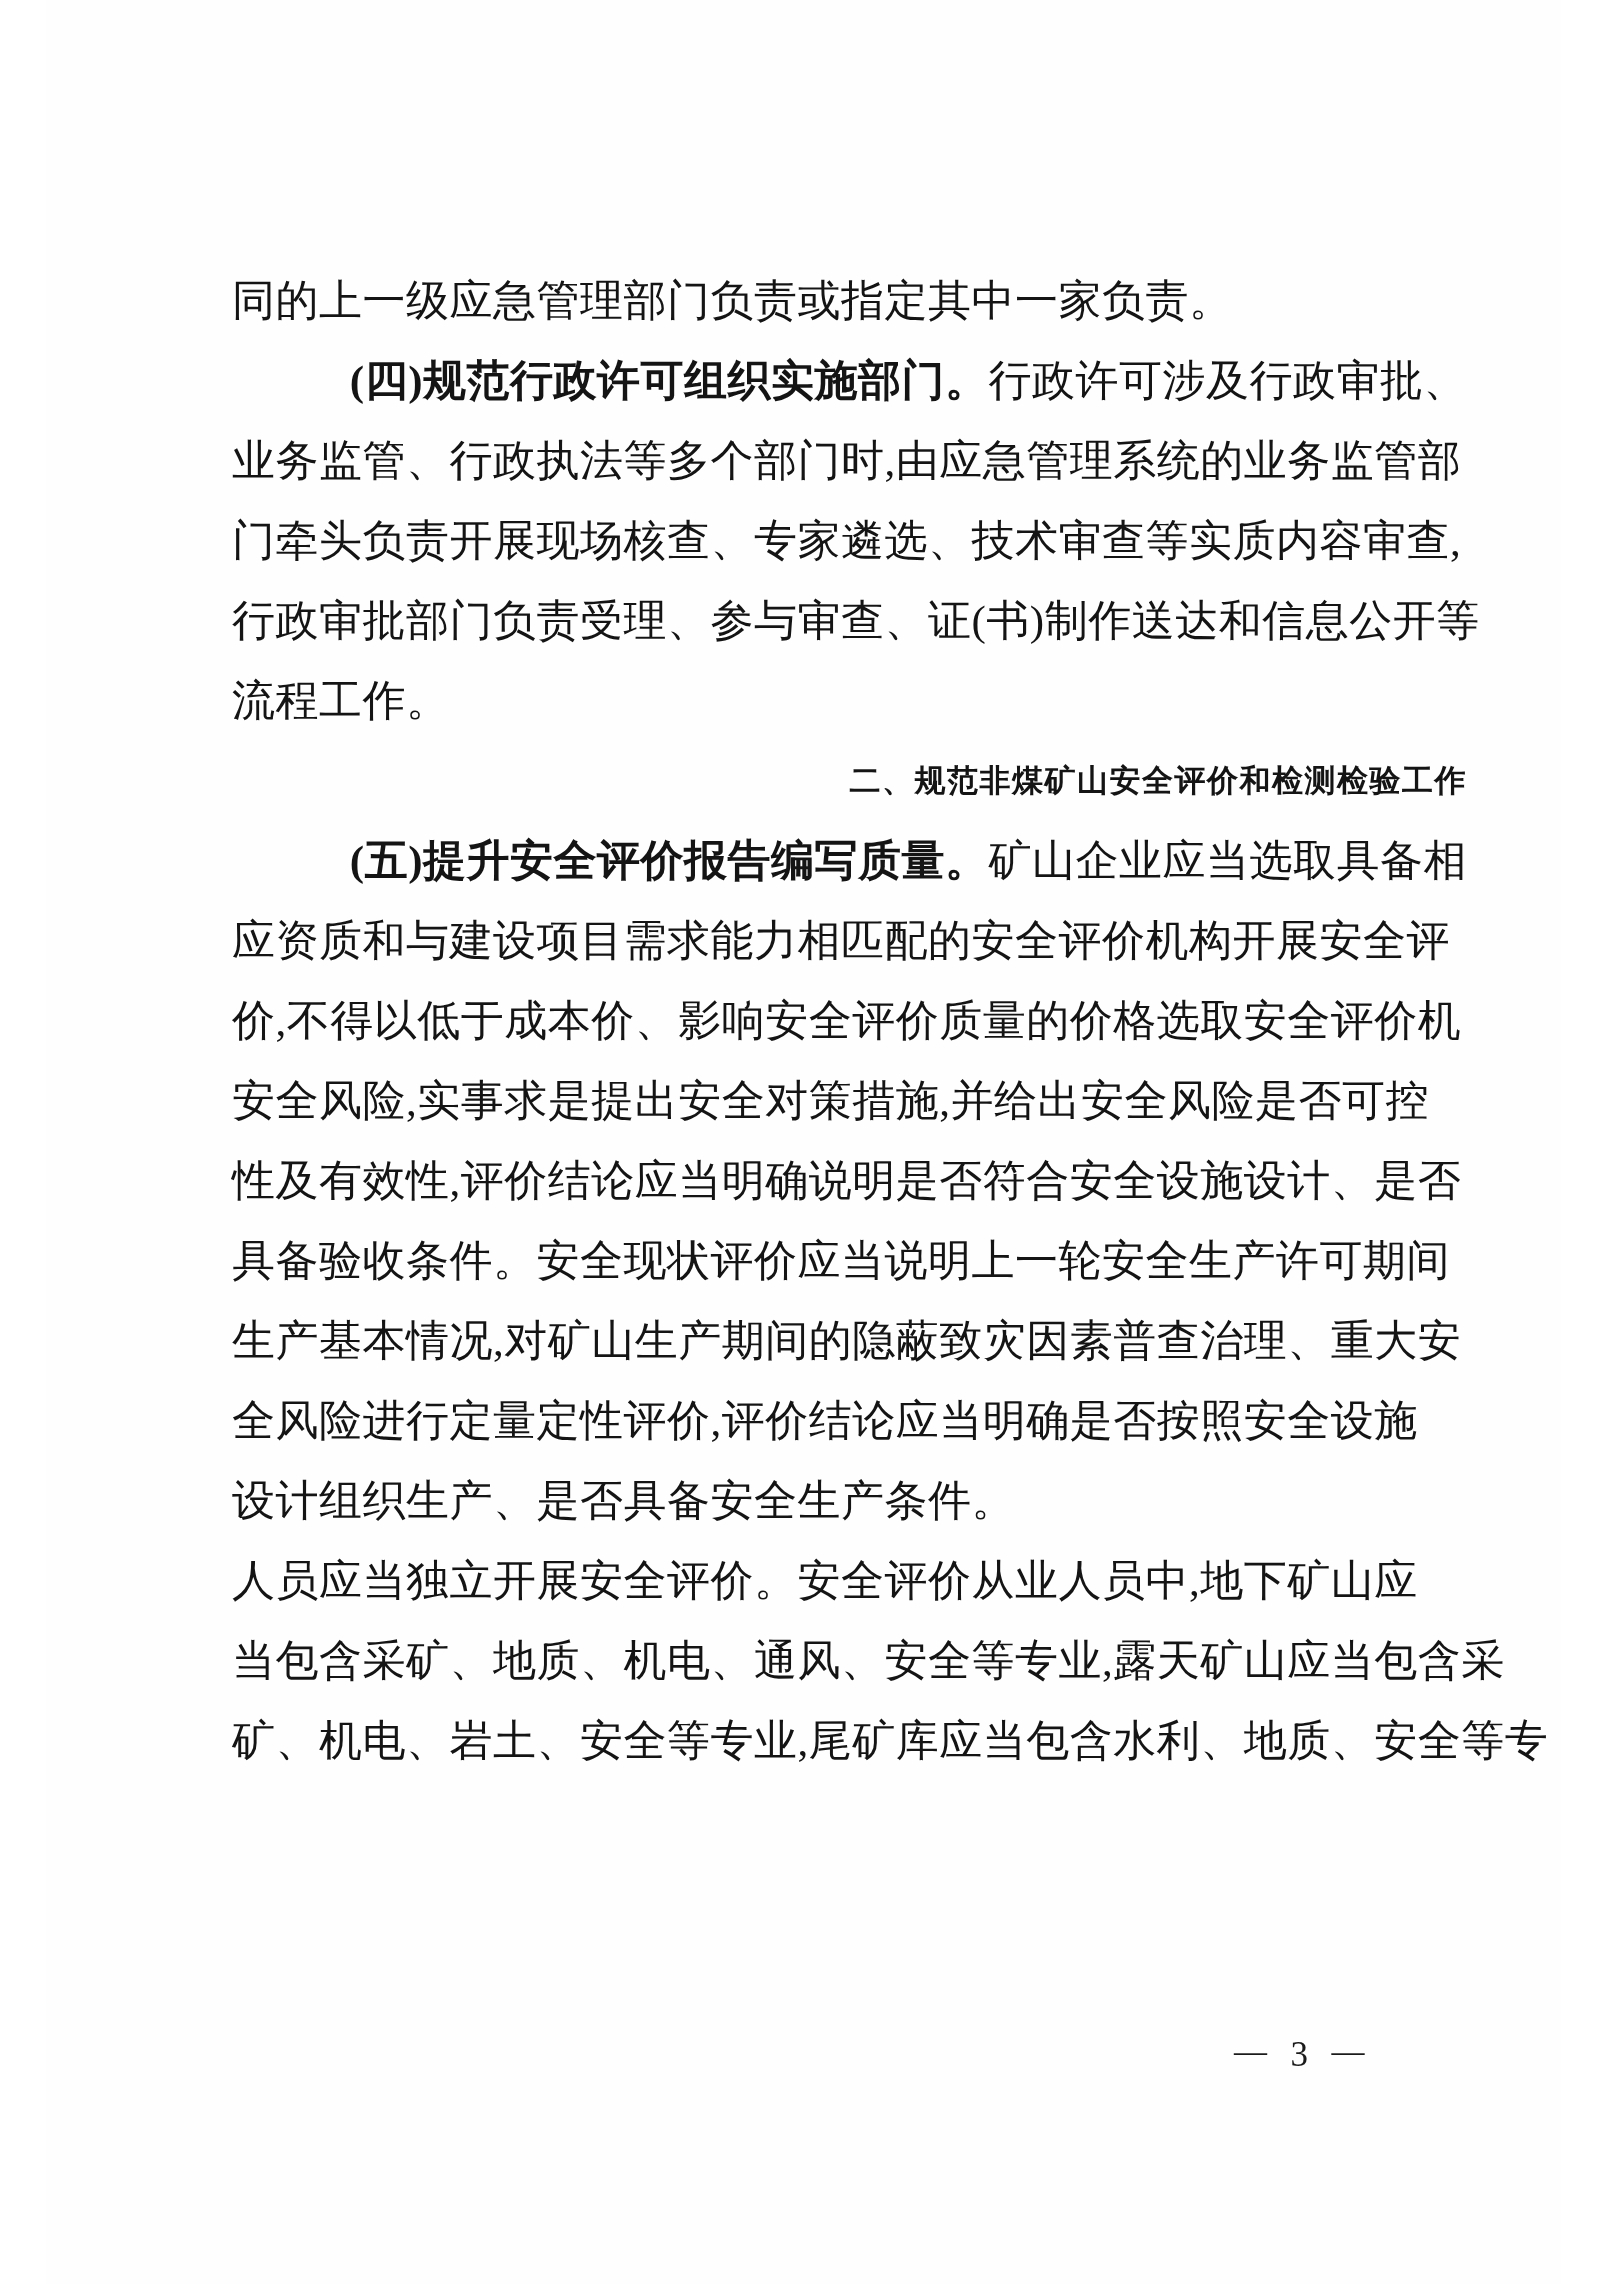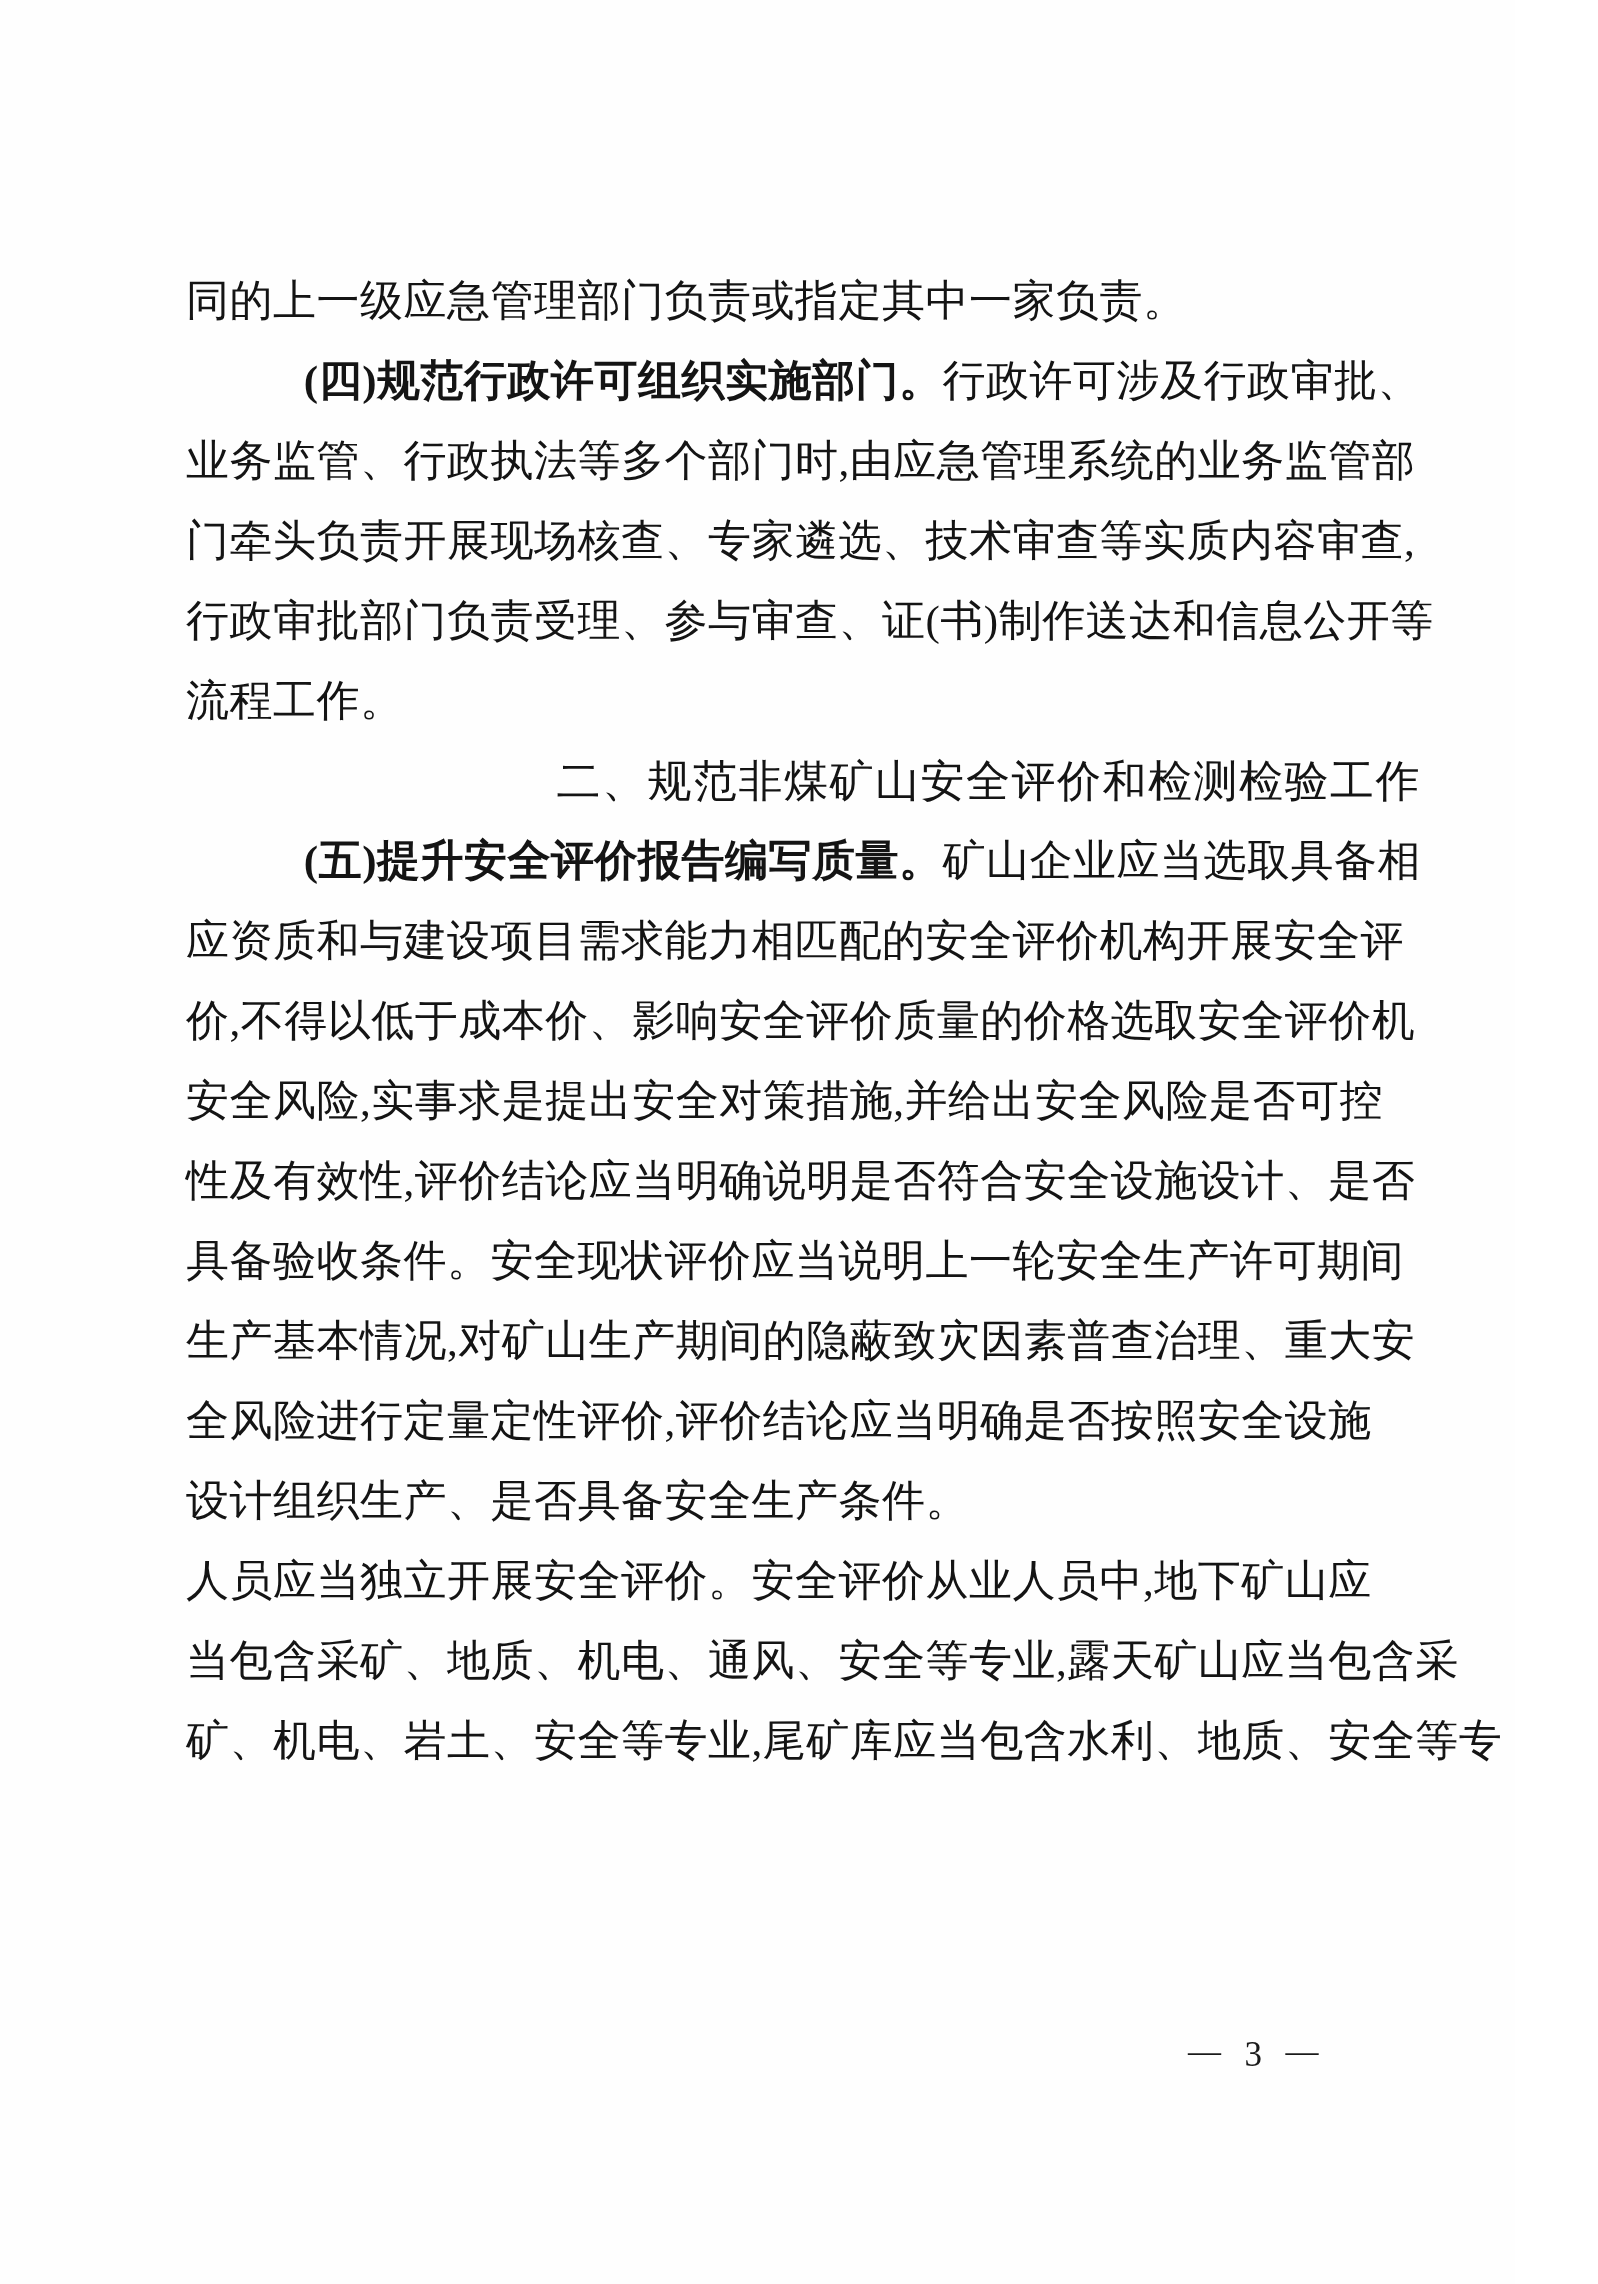--- a/index.html
+++ b/index.html
@@ -6,20 +6,21 @@
   * { margin: 0; padding: 0; box-sizing: border-box; }
   html, body { background: #ffffff; }
   .page {
     position: relative;
     width: 1515px;
     height: 2285px;
     background: #fefefe;
     color: #141414;
     font-family: "Liberation Serif", serif;
     overflow: hidden;
+    margin-left: 46px;
   }
   .content {
     position: absolute;
     left: 186px;
     top: 261px;
     width: 1235px;
   }
   .line {
     font-size: 43px;
     line-height: 80px;
@@ -29,22 +30,22 @@
   }
   .line .lead {
     font-weight: 700;
   }
   .line.indent {
     text-indent: 86px;
     text-align: right;
   }
   .line.heading {
     font-family: "Liberation Sans", sans-serif;
-    font-weight: 400;
-    font-size: 44px;
+    font-weight: 700;
+    font-size: 31px;
     letter-spacing: 1.5px;
   }
   .footer {
     position: absolute;
     top: 2035px;
     left: 1188px;
     display: flex;
     align-items: center;
     gap: 23.5px;
     font-size: 35px;

